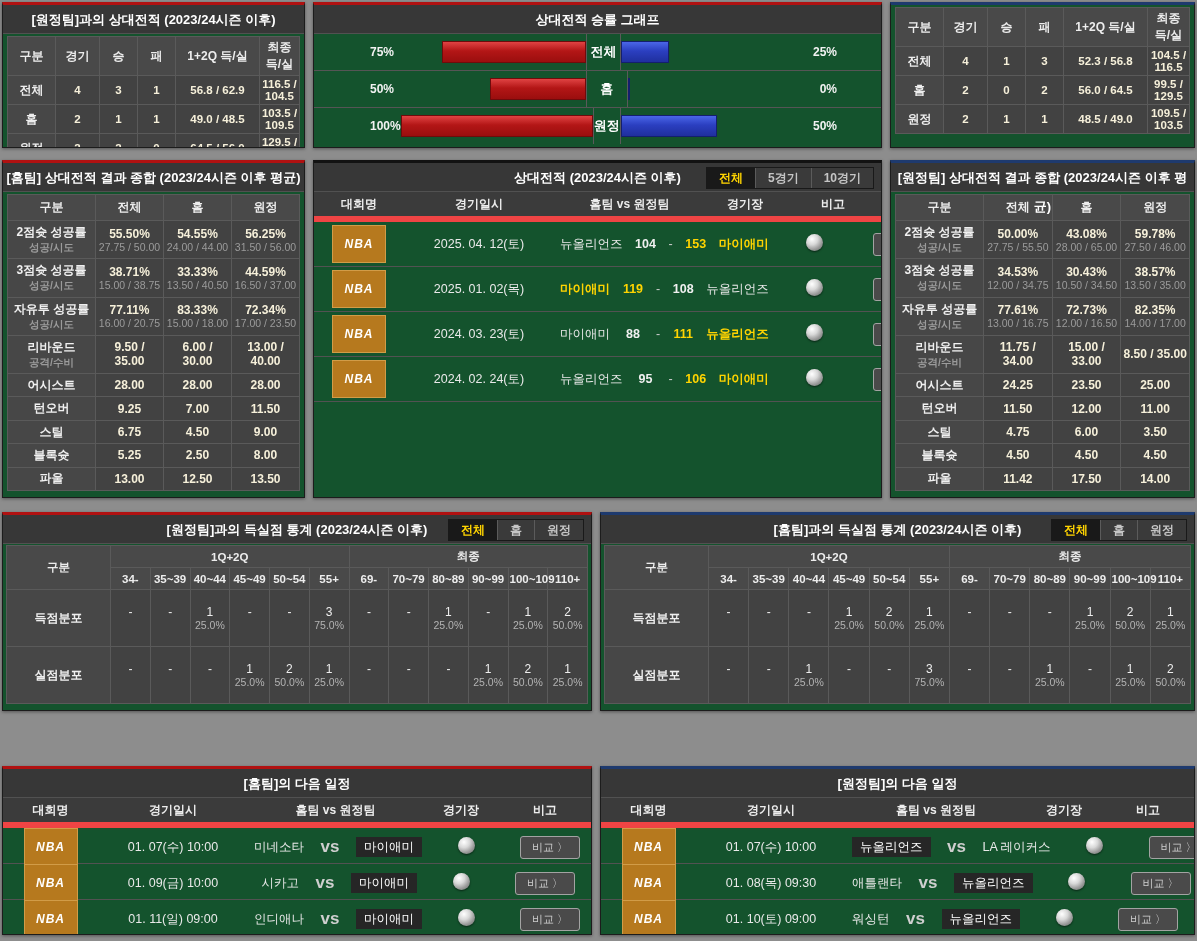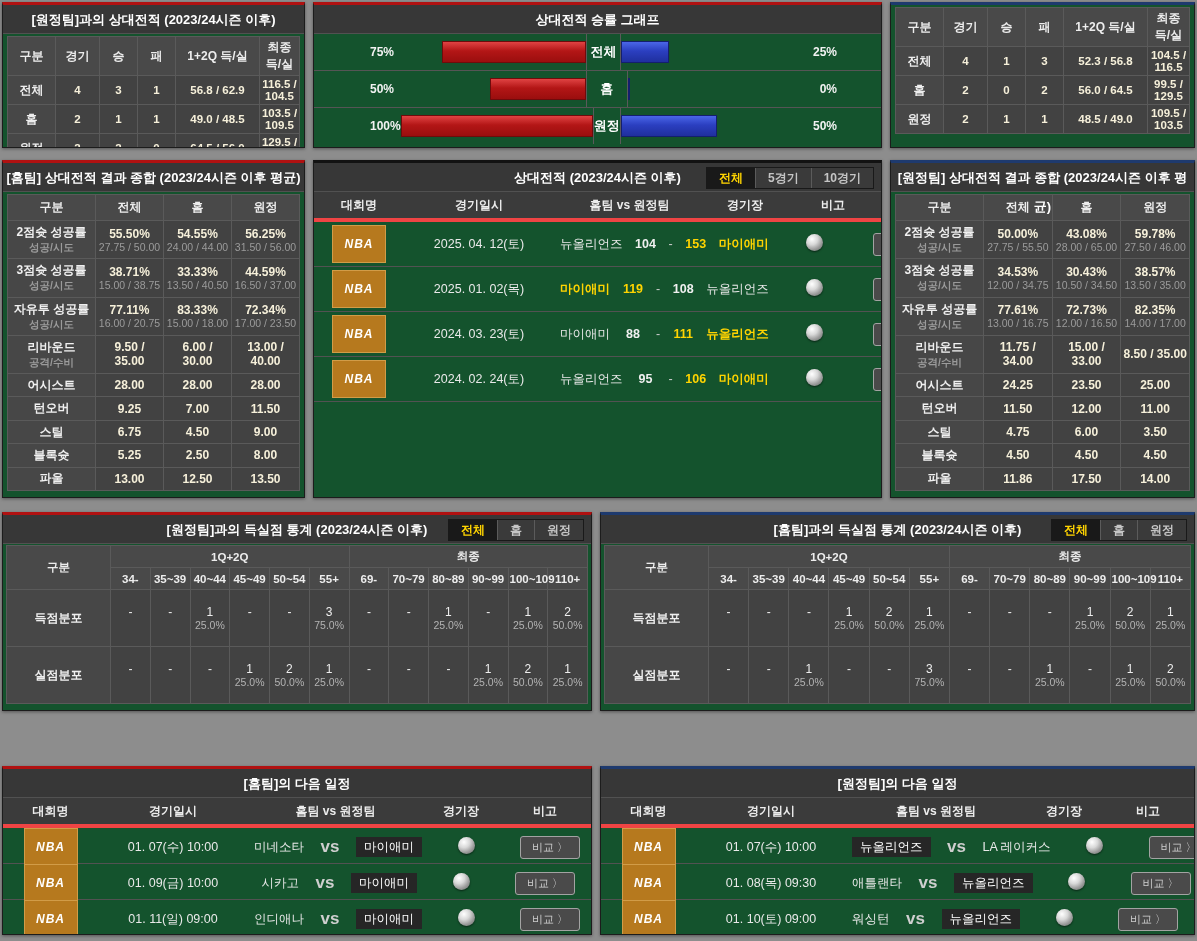--- a/index.html
+++ b/index.html
@@ -46,21 +46,21 @@
   
   .sum-table{width:calc(100% - 8px);margin:2px 4px;border-collapse:collapse;height:calc(100% - 37px);table-layout:fixed;}
   .sum-table th,.sum-table td{border:1px solid #5a5a5a;text-align:center;padding:2px;background:#424242;}
   .sum-table thead th{color:#ededed;background:#494949;font-weight:bold;font-size:12px;height:26px;}
   .sum-table th:nth-child(1){width:88px;}
   .sum-table tbody th{background:#474747;}
   .sum-table .lbl{font-size:12px;color:#f0f0f0;font-weight:bold;}
   .sum-table .v{font-size:12px;color:#f6f0da;font-weight:bold;}
   .sum-table .sub{font-size:10.5px;color:#9b9b9b;}
   
-  .gl-head{display:grid;height:30px;align-items:center;background:#3b3b3b;border-bottom:4px solid #ef4444;color:#ededed;font-size:12px;font-weight:bold;text-align:center;}
+  .gl-head{display:grid;height:30px;align-items:center;background:#3b3b3b;border-bottom:6px solid #ef4444;color:#ededed;font-size:12px;font-weight:bold;text-align:center;}
   .g5{grid-template-columns:90px 150px 1fr 80px 96px;}
   .g5s{grid-template-columns:95px 150px 1fr 76px 92px;}
   .gl-row{display:grid;align-items:center;border-bottom:1px solid #525252;text-align:center;font-size:12.5px;color:#e9e9e9;}
   .gl-row.h45{height:45px;}
   .gl-row.h36{height:36px;}
   .match{display:flex;align-items:center;justify-content:center;gap:9px;padding:0 6px;}
   .tname{white-space:nowrap;}
   .tname.home{flex:1;text-align:right;}
   .tname.away{flex:1;text-align:left;}
   .score{min-width:28px;font-weight:bold;color:#f0f0f0;}
@@ -635,21 +635,21 @@
                 <div class="v">4.50</div>
                 <div class="sub"></div>
               </td>
           </tr>
             <tr>
             <th>
                 <div class="lbl">파울</div>
                 <div class="sub"></div>
               </th>
             <td>
-                <div class="v">11.86</div>
+                <div class="v">11.42</div>
                 <div class="sub"></div>
               </td>
             <td>
                 <div class="v">17.50</div>
                 <div class="sub"></div>
               </td>
             <td>
                 <div class="v">14.00</div>
                 <div class="sub"></div>
               </td>

